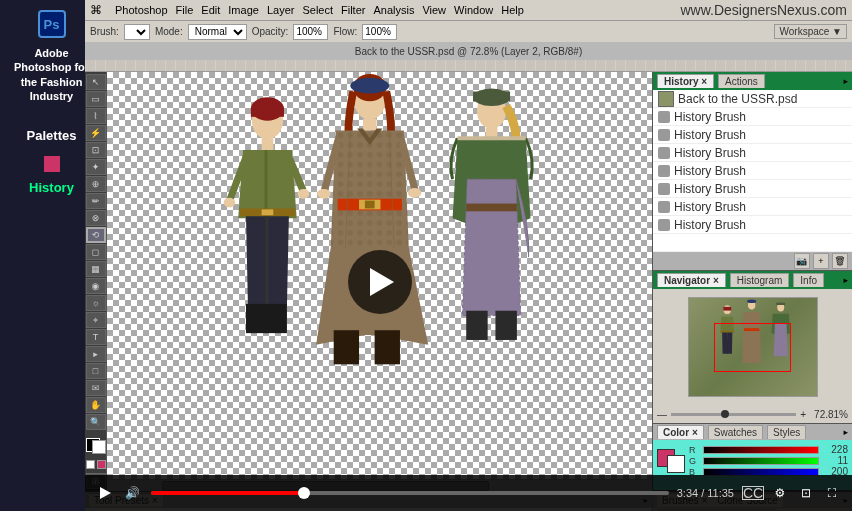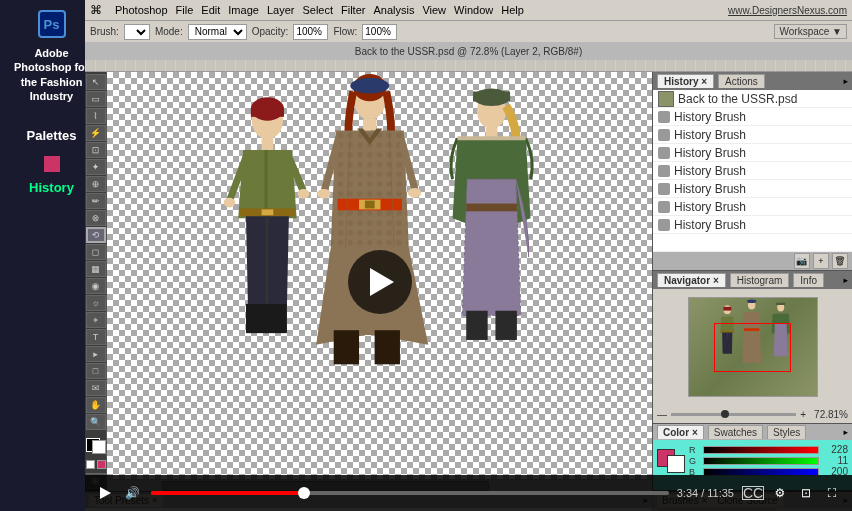--- a/index.html
+++ b/index.html
@@ -108,23 +108,22 @@
 
     .menu-item {
       font-size: 11px;
       color: #000;
       cursor: pointer;
     }
 
     .menu-spacer { flex: 1; }
 
     .menu-right {
-      font-size: 10px;
+      font-size: 14px;
       color: #333;
-      text-decoration: underline;
     }
 
     
     .options-bar {
       height: 22px;
       background: #d4d0c8;
       border-top: 1px solid #999;
       display: flex;
       align-items: center;
       padding: 0 5px;
@@ -254,21 +253,21 @@
     
     .panel-history {
       height: 200px;
       border-bottom: 1px solid #555;
       display: flex;
       flex-direction: column;
     }
 
     .panel-tab-bar {
       height: 18px;
-      background: #737373;
+      background: #15803d;
       display: flex;
       align-items: center;
       padding: 0 4px;
       gap: 4px;
     }
 
     .panel-tab {
       font-size: 10px;
       color: #333;
       padding: 1px 6px;

